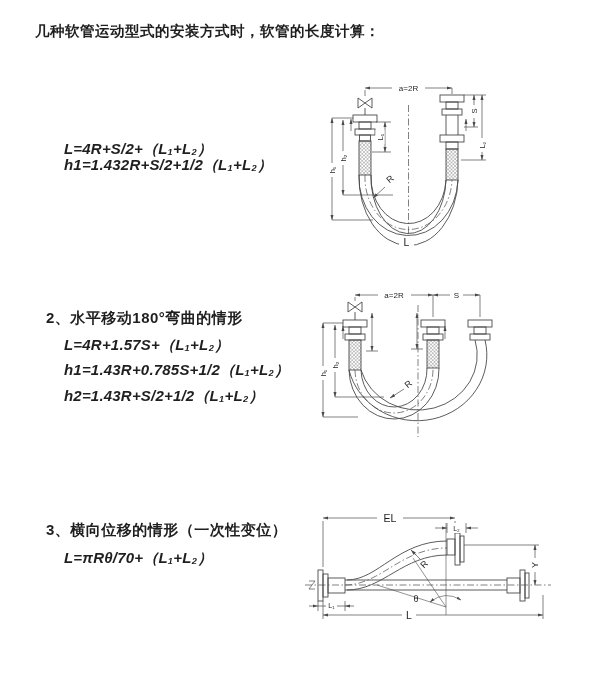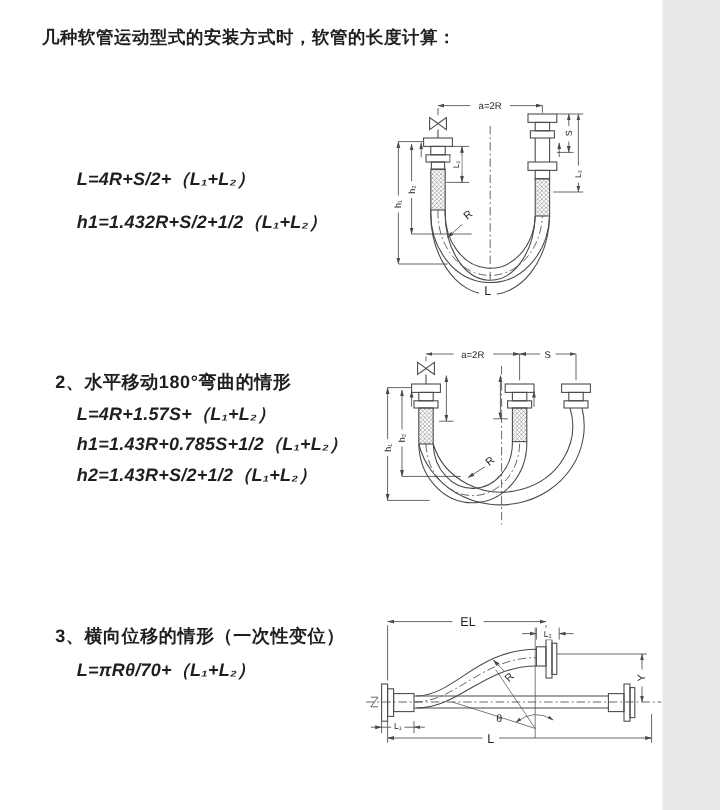--- a/index.html
+++ b/index.html
@@ -1,35 +1,35 @@
 <!DOCTYPE html>
 <html><head>
 <meta charset="utf-8">
 <style>
   html,body{margin:0;padding:0;background:#e8e8e8;}
   .page{
-    position:relative;width:552px;height:675px;background:#ffffff;
+    position:relative;width:600px;height:675px;background:#ffffff;
     font-family:"Liberation Sans","DejaVu Sans",sans-serif;
     color:#1f1f1f;overflow:hidden;
   }
   .doc-title{position:absolute;left:35px;top:22px;font-size:14.5px;font-weight:700;letter-spacing:0.5px;}
   .sec-heading{position:absolute;font-size:15px;font-weight:700;letter-spacing:0.5px;}
   .formula{position:absolute;font-size:15px;font-weight:700;letter-spacing:0.2px;font-style:italic;}
   svg.diagram{position:absolute;}
   svg text{font-family:"Liberation Sans","DejaVu Sans",sans-serif;fill:#1f1f1f;stroke:none;}
 </style>
 </head>
 <body>
 
 <div class="page">
 
   <div class="doc-title">几种软管运动型式的安装方式时，软管的长度计算：</div>
 
   <div class="formula" style="left:64px;top:140px">L=4R+S/2+（L₁+L₂）</div>
-  <div class="formula" style="left:64px;top:176px">h1=1.432R+S/2+1/2（L₁+L₂）</div>
+  <div class="formula" style="left:64px;top:156px">h1=1.432R+S/2+1/2（L₁+L₂）</div>
 
   <div class="sec-heading" style="left:46px;top:309px">2、水平移动180°弯曲的情形</div>
   <div class="formula" style="left:64px;top:336px">L=4R+1.57S+（L₁+L₂）</div>
   <div class="formula" style="left:64px;top:361px">h1=1.43R+0.785S+1/2（L₁+L₂）</div>
   <div class="formula" style="left:64px;top:387px">h2=1.43R+S/2+1/2（L₁+L₂）</div>
 
   <div class="sec-heading" style="left:46px;top:521px">3、横向位移的情形（一次性变位）</div>
   <div class="formula" style="left:64px;top:549px">L=πRθ/70+（L₁+L₂）</div>
 
   <svg class="diagram" style="left:315px;top:75px" width="185" height="180" viewBox="0 0 185 180">

